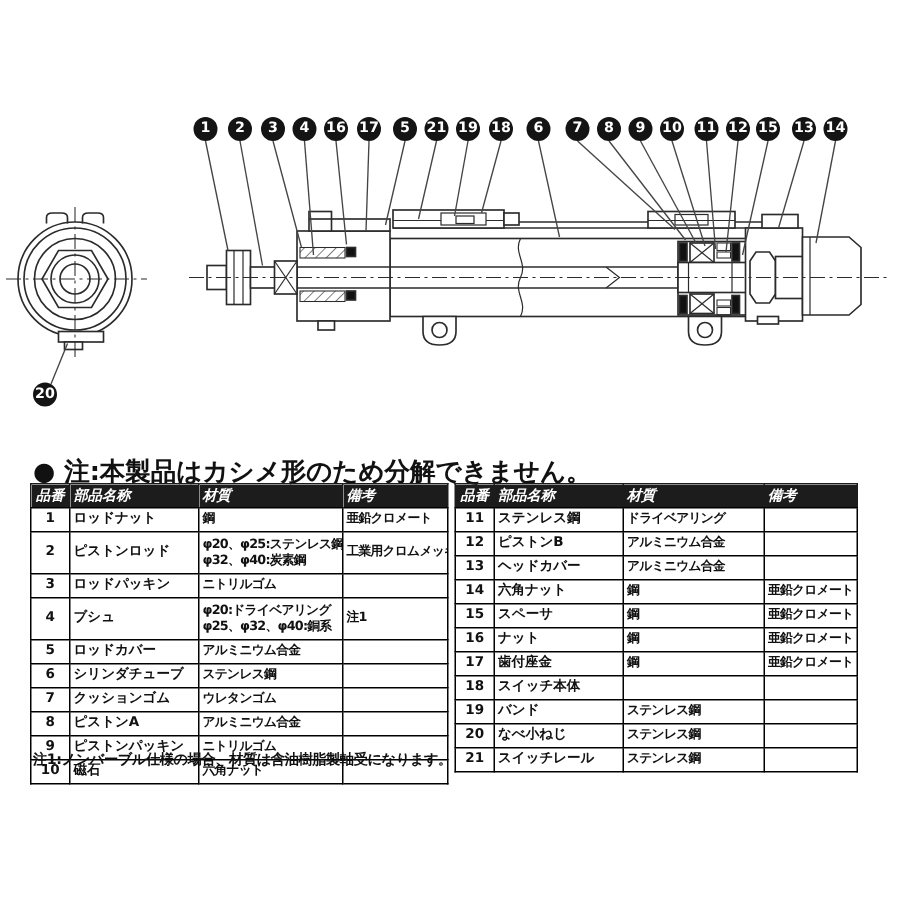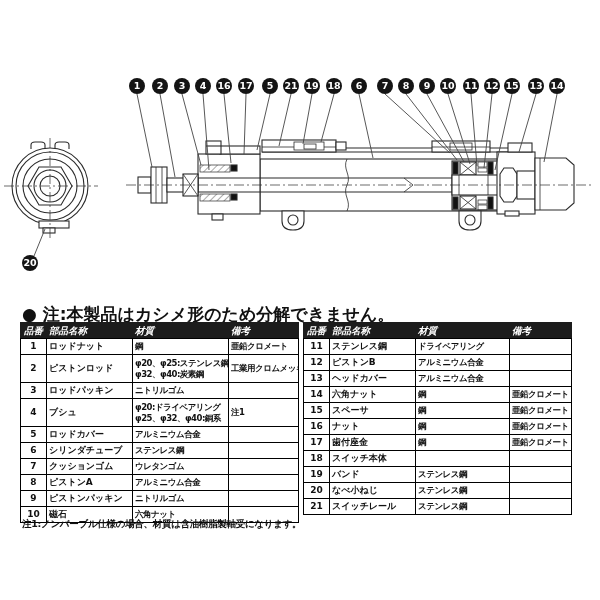--- a/index.html
+++ b/index.html
@@ -2,21 +2,21 @@
 <html><head>
 <meta charset="utf-8">
 <style>
   html,body{margin:0;padding:0;background:#fff;}
   .screen{position:relative;width:600px;height:600px;background:#fff;overflow:hidden;
           font-family:"DejaVu Sans","Liberation Sans",sans-serif;}
   .diagram-svg{position:absolute;left:0;top:0;}
   .balloon{position:absolute;width:16px;height:16px;border-radius:50%;background:#141414;
            color:#fff;font-size:9.5px;font-weight:bold;line-height:16px;text-align:center;}
   .note-top{position:absolute;left:22px;top:303px;font-size:17px;font-weight:bold;color:#111;}
-  .note-bottom{position:absolute;left:22px;top:518px;font-size:9.5px;font-weight:bold;color:#111;letter-spacing:-0.3px;}
+  .note-bottom{position:absolute;left:22px;top:500px;font-size:9.5px;font-weight:bold;color:#111;letter-spacing:-0.3px;}
   table{border-collapse:collapse;table-layout:fixed;position:absolute;}
   .tbl-left{left:20px;top:322px;width:278px;}
   .tbl-right{left:303px;top:322px;width:268px;}
   td{border:1px solid #000;font-size:9px;font-weight:bold;color:#111;height:15px;
      padding:0 2px;white-space:pre;overflow:hidden;line-height:1.2;}
   tr.hdr td{background:#1c1c1c;color:#fff;font-size:9.5px;border-color:#1c1c1c;border-bottom-color:#000;font-style:italic;}
   td.num{text-align:center;padding:0;}
   td.mat,td.rem{font-size:8.5px;letter-spacing:-0.5px;}
   tr.tall td{height:27px;}
   tr.section td{background:#d9d9d9;height:12px;font-size:9px;}

